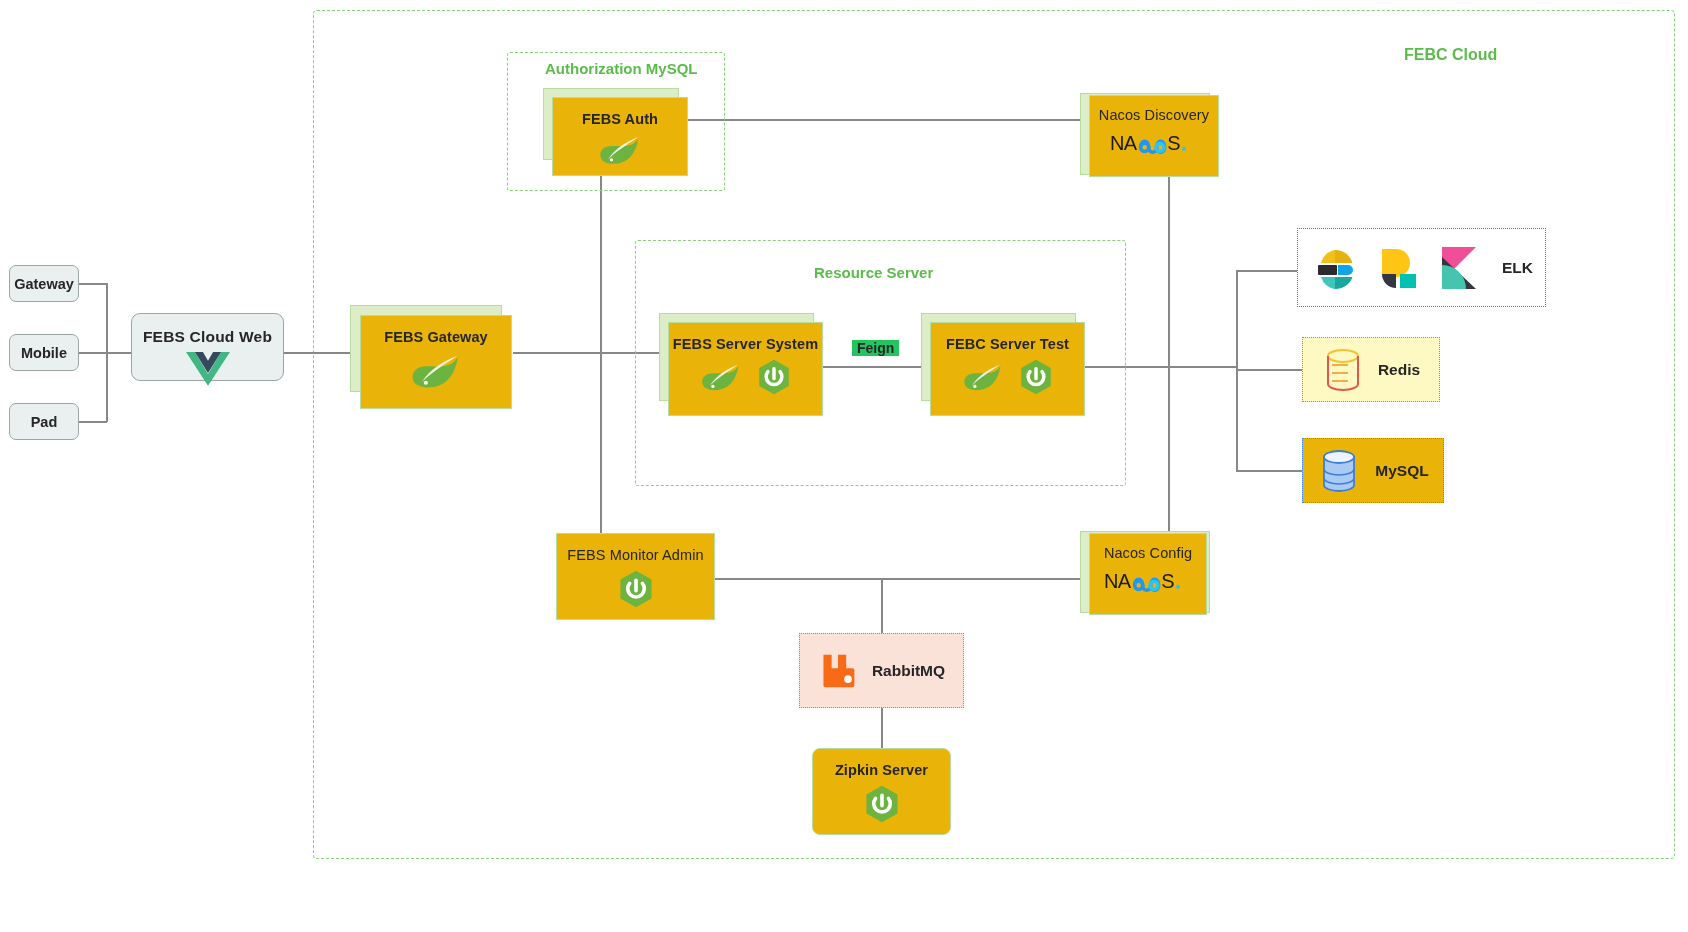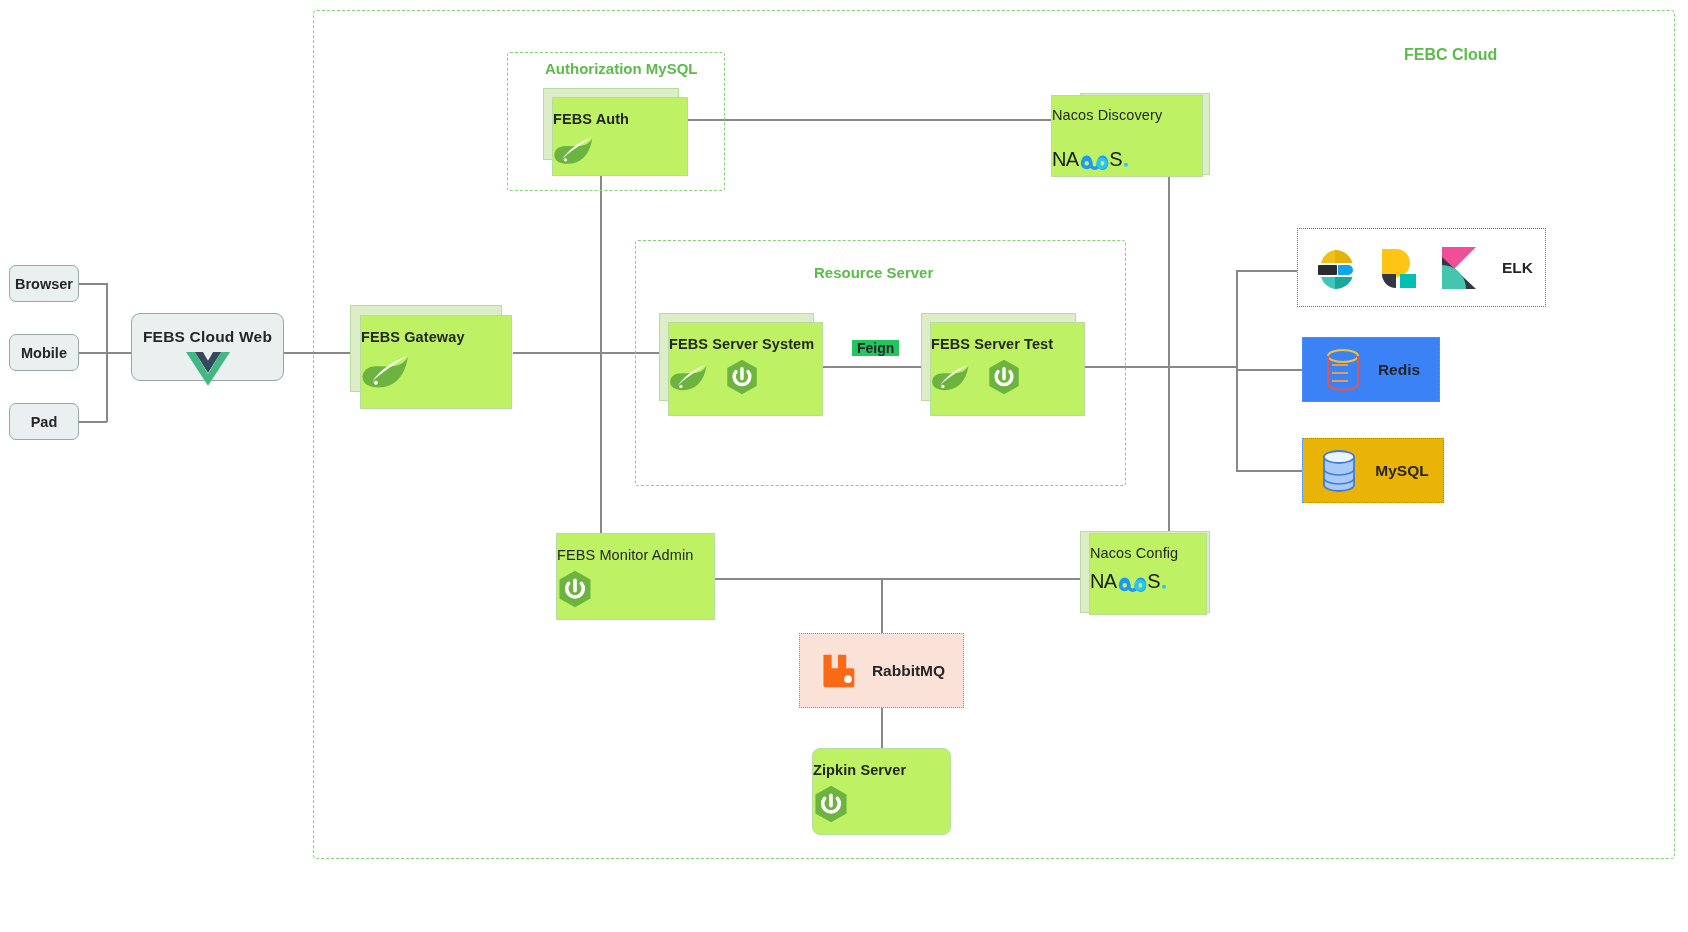--- a/index.html
+++ b/index.html
@@ -68,25 +68,25 @@
     justify-content:flex-start;
     padding-top:14px;
     color:#262626;
   }
   .webnode .ttl{font-size:15.5px;font-weight:bold;letter-spacing:.2px;}
 
   
   .svc{
     position:absolute;
     box-sizing:border-box;
-    background:#bef264;
+    background:#eab308;
     border:1.3px solid #b6dca0;
     display:flex;
     flex-direction:column;
-    align-items:flex-start;
+    align-items:center;
     padding-top:13px;
     color:#262626;
   }
   .svc .ttl{
     font-size:14.5px;
     font-weight:bold;
     white-space:nowrap;
     letter-spacing:.1px;
   }
   .svc .icons{
@@ -110,21 +110,21 @@
     box-sizing:border-box;
     display:flex;
     align-items:center;
     justify-content:center;
     gap:14px;
     font-size:15.5px;
     font-weight:bold;
     color:#262626;
   }
   .ext.elk{border:1.7px dotted #6f6f6f;background:#ffffff;}
-  .ext.redis{border:1.8px dotted #f4645f;background:#3b82f6;}
+  .ext.redis{border:1.8px dotted #f4645f;background:#fef9c3;}
   .ext.mysql{border:1.8px dotted #3d8ef5;background:#eab308;}
   .ext.rabbit{border:1.8px dotted #f4645f;background:#fae2d9;}
 
   .edge-label{
     position:absolute;
     font-size:14px;
     font-weight:bold;
     color:#262626;
     background:#22c55e;
     padding:0 5px;
@@ -163,21 +163,21 @@
 
   <div class="edge v abs" style="left:1168px;top:175px;height:357px;"></div>
 
   <div class="edge h abs" style="left:715px;top:578px;width:366px;"></div>
 
   <div class="edge v abs" style="left:881px;top:578px;height:55px;"></div>
 
   <div class="edge v abs" style="left:881px;top:708px;height:40px;"></div>
 
   <div class="client" style="left:9px;top:265px;width:70px;height:37px;">
-    <span>Browser</span>
+    <span>Gateway</span>
   </div>
   <div class="client" style="left:9px;top:334px;width:70px;height:37px;">
     <span>Mobile</span>
   </div>
   <div class="client" style="left:9px;top:403px;width:70px;height:37px;">
     <span>Pad</span>
   </div>
 
   <div class="webnode" style="left:131px;top:313px;width:153px;height:68px;">
     <span class="ttl">FEBS Cloud Web</span>
@@ -241,41 +241,41 @@
           <path d="M12.6 15.5 A9.6 9.6 0 1 0 27.4 15.5" stroke="#ffffff" stroke-width="4.2" fill="none" stroke-linecap="round"></path>
         </svg>
       </span>
     </span>
   </div>
 
   <div class="edge-label" style="left:852px;top:340px;">Feign</div>
 
   <div class="stack1" style="left:921px;top:313px;width:155px;height:88px;"></div>
   <div class="svc" style="left:930px;top:322px;width:155px;height:94px;">
-    <span class="ttl">FEBS Server Test</span>
+    <span class="ttl">FEBC Server Test</span>
     <span class="icons">
       <span>
         <svg width="40" height="30" viewBox="0 0 64 48">
           <path d="M20 18 C6 18 2 26 2 32 C2 40 10 45 22 45 C42 45 56 32 60 6 C52 20 38 18 20 18 Z" fill="#6db33f"></path>
           <path d="M60 4 C40 12 24 22 14 38 C26 26 42 16 60 4 Z" fill="#ffffff" opacity="0.85"></path>
           <circle cx="19" cy="39" r="2.6" fill="#ffffff"></circle>
         </svg>
       </span>
       <span>
         <svg width="34" height="36" viewBox="0 0 40 44">
           <path d="M20 1 L38 11 L38 33 L20 43 L2 33 L2 11 Z" fill="#6db33f"></path>
           <path d="M20 12 L20 24" stroke="#ffffff" stroke-width="4.2" stroke-linecap="round" fill="none"></path>
           <path d="M12.6 15.5 A9.6 9.6 0 1 0 27.4 15.5" stroke="#ffffff" stroke-width="4.2" fill="none" stroke-linecap="round"></path>
         </svg>
       </span>
     </span>
   </div>
 
   <div class="stack1" style="left:1080px;top:93px;width:130px;height:82px;"></div>
-  <div class="svc" style="left:1051px;top:95px;width:152px;height:82px;padding-top:11px;gap:16px;">
+  <div class="svc" style="left:1089px;top:95px;width:130px;height:82px;padding-top:11px;">
     <span class="ttl" style="font-weight:normal;font-size:14.5px;">Nacos Discovery</span>
     <span style="margin-top:8px;">
       <svg width="88" height="26" viewBox="0 0 132 38">
         <text x="0" y="28" font-family="Liberation Sans, sans-serif" font-size="30" font-weight="500" fill="#1b1b1b" letter-spacing="-1">NA</text>
         <path d="M46 24 C46 12 58 12 58 24 C58 34 70 34 70 24 C70 12 82 12 82 24 C82 34 70 34 70 24" fill="none" stroke="#2196f3" stroke-width="5.2" stroke-linecap="round"></path>
         <circle cx="52" cy="24" r="6.2" fill="none" stroke="#2196f3" stroke-width="5.2"></circle>
         <circle cx="75" cy="24" r="6.2" fill="none" stroke="#29c5f6" stroke-width="5.2"></circle>
         <text x="86" y="28" font-family="Liberation Sans, sans-serif" font-size="30" font-weight="500" fill="#1b1b1b">S</text>
         <circle cx="111" cy="26" r="3" fill="#29c5f6"></circle>
       </svg>

